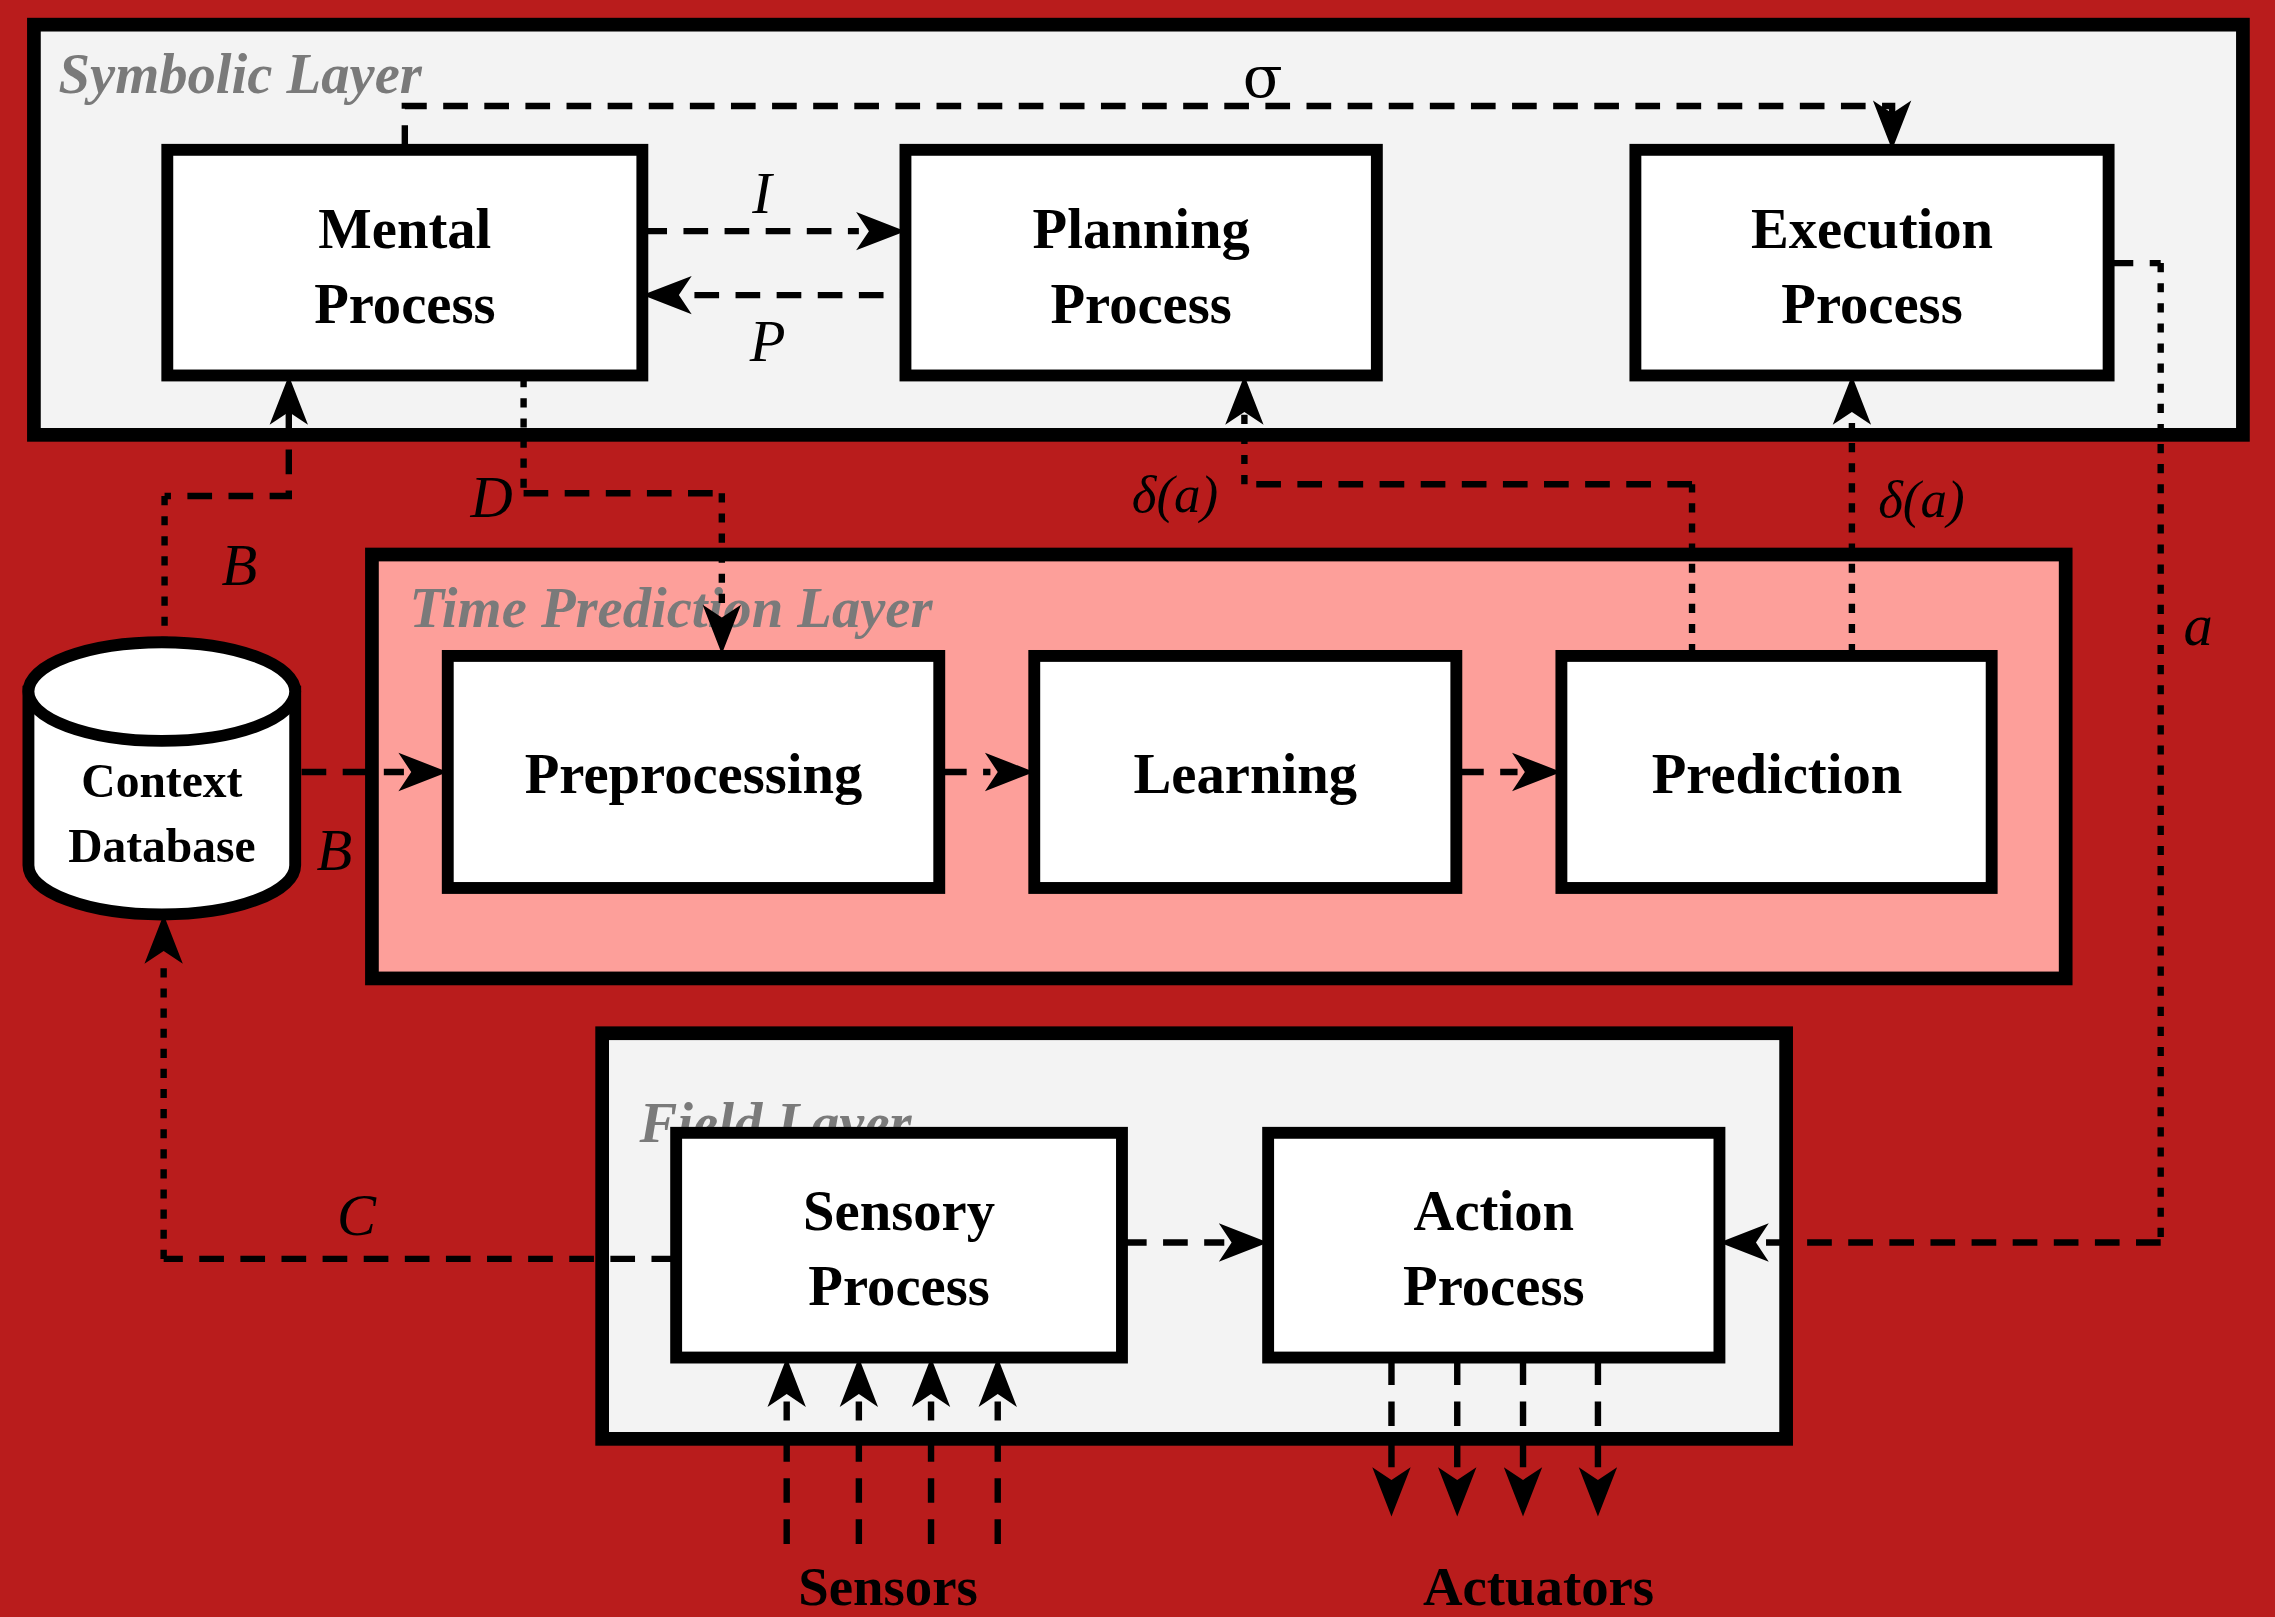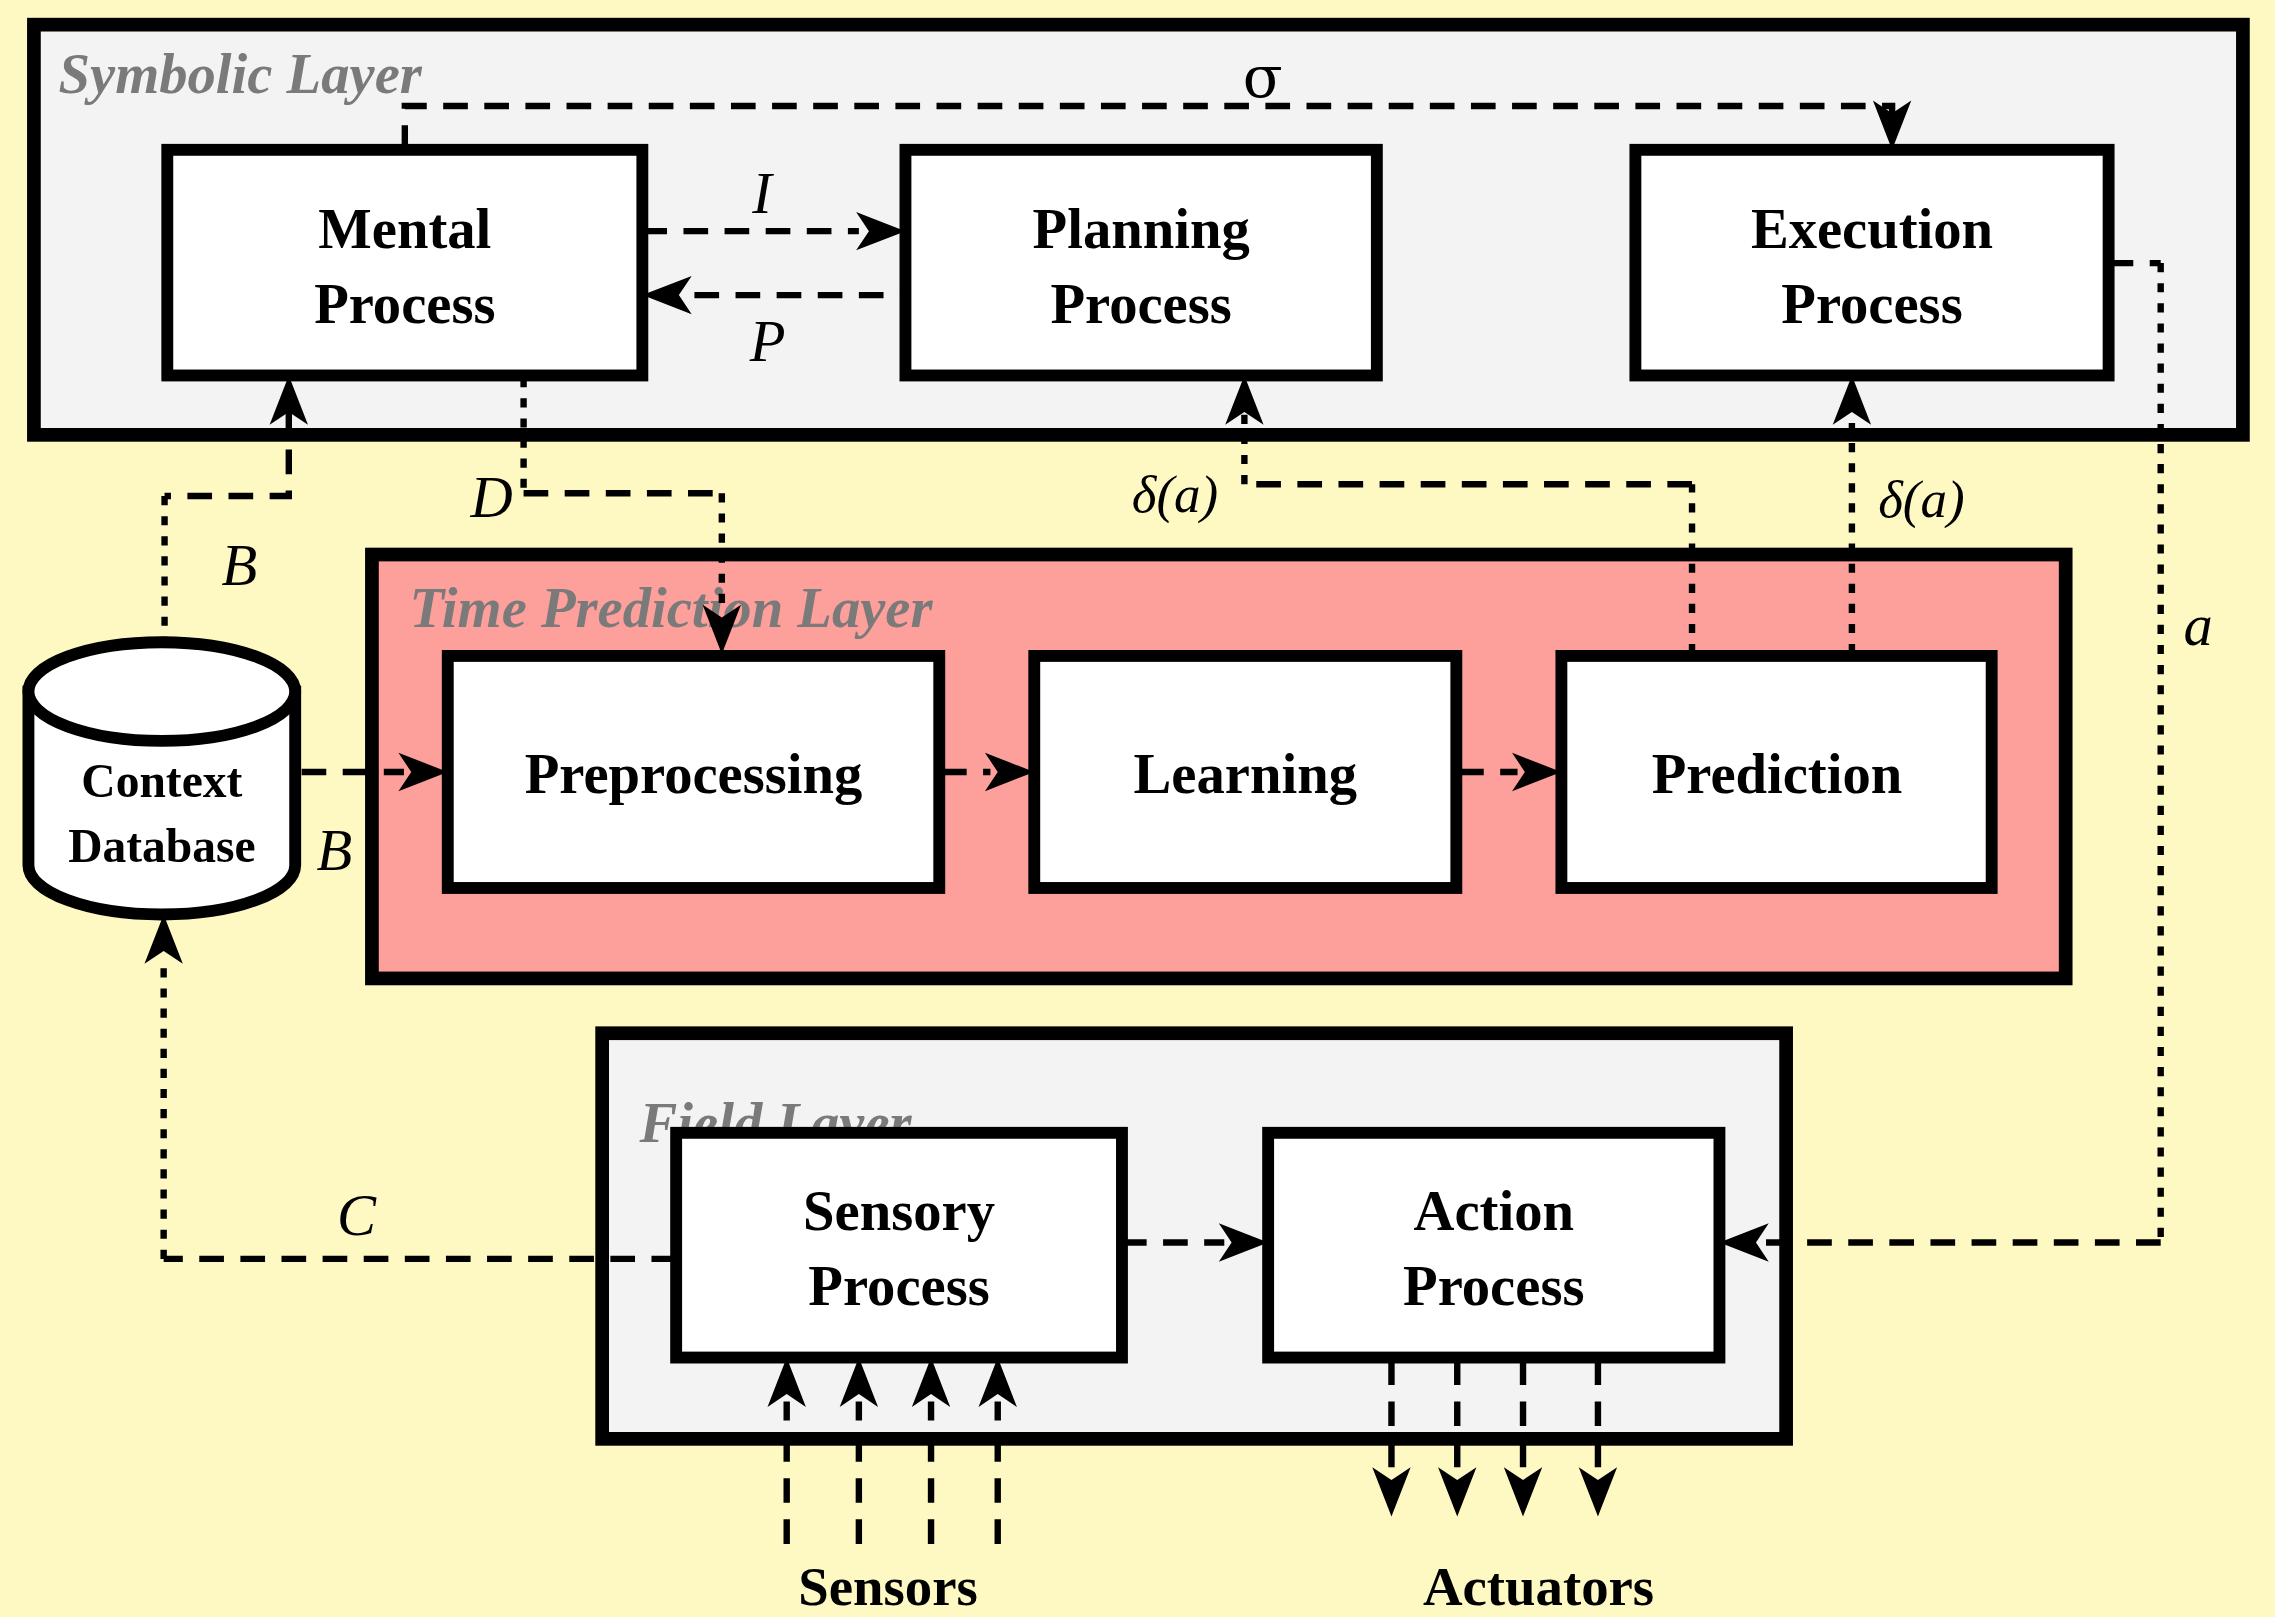--- a/index.html
+++ b/index.html
@@ -1,16 +1,16 @@
 <!DOCTYPE html>
 <html style="font-size:14.6px"><head>
 <meta charset="utf-8">
 <style>
   html,body{margin:0;padding:0;background:#ffffff;}
-  #stage{position:relative;width:2275px;height:1617px;background:#fef9c3;overflow:hidden;}
+  #stage{position:relative;width:2275px;height:1617px;background:#b91c1c;overflow:hidden;}
   svg{display:block;}
   .layer-gray{fill:#f3f3f3;stroke:#000;stroke-width:15px;}
   .layer-pink{fill:#fd9f9a;stroke:#000;stroke-width:15px;}
   .node{fill:#ffffff;stroke:#000;stroke-width:13px;}
   .cyl{fill:#ffffff;stroke:#000;stroke-width:13px;}
   .layer-label{font-family:"Liberation Serif","DejaVu Serif",serif;font-style:italic;font-weight:bold;
                font-size:62px;fill:#7a7a7a;}
   .node-label{font-family:"Liberation Serif","DejaVu Serif",serif;font-weight:bold;font-size:62px;
               fill:#000;text-anchor:middle;}
   .node-label-sm{font-family:"Liberation Serif","DejaVu Serif",serif;font-weight:bold;font-size:52px;

